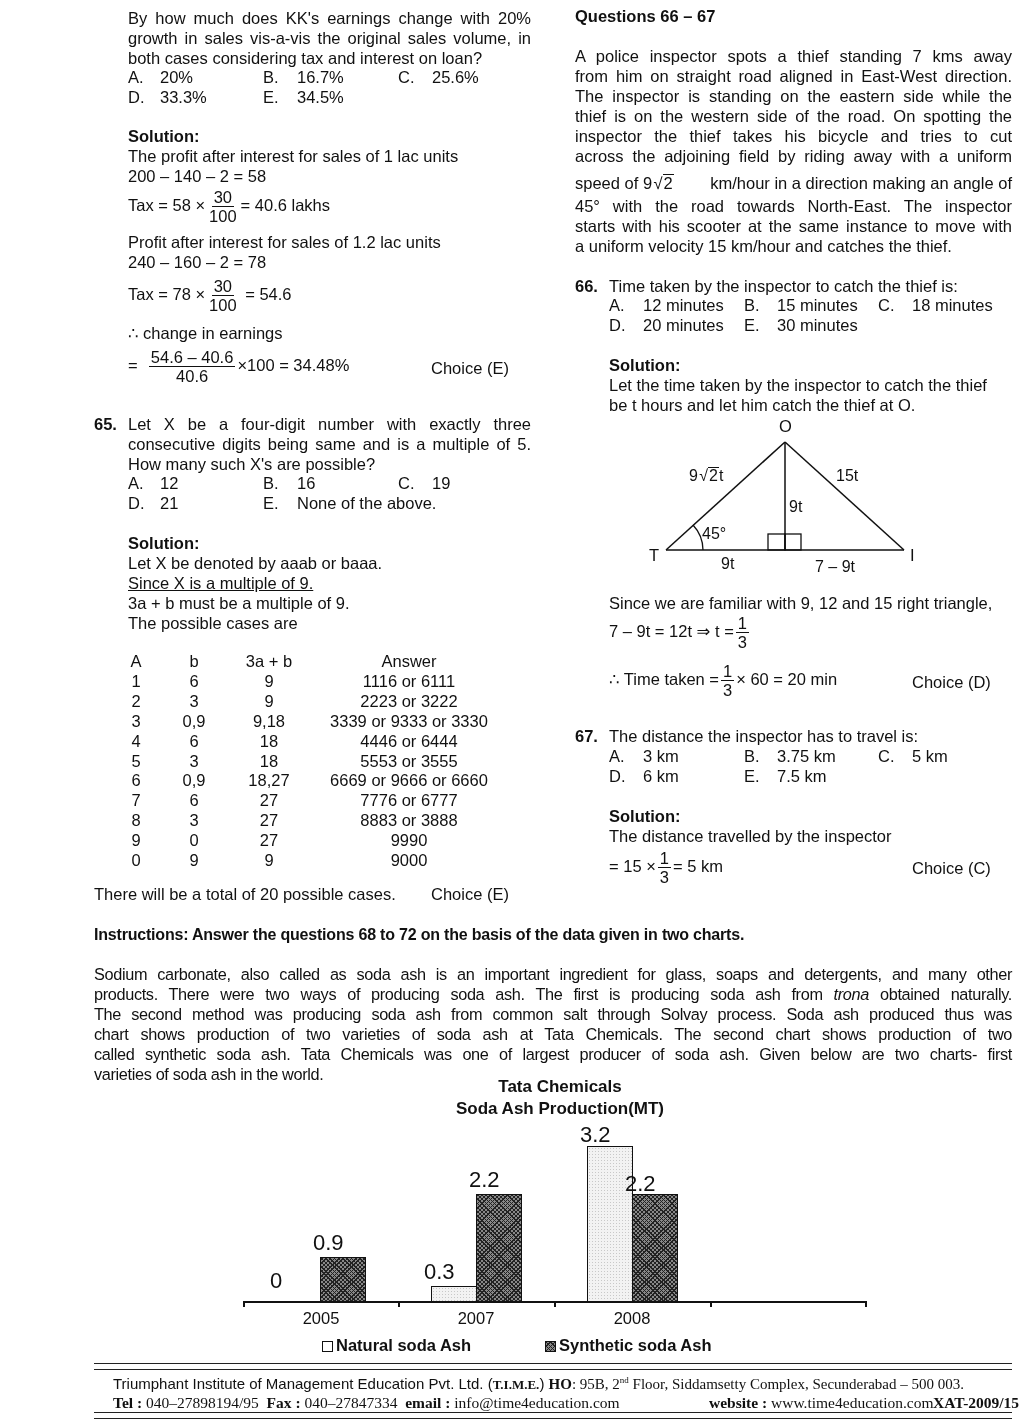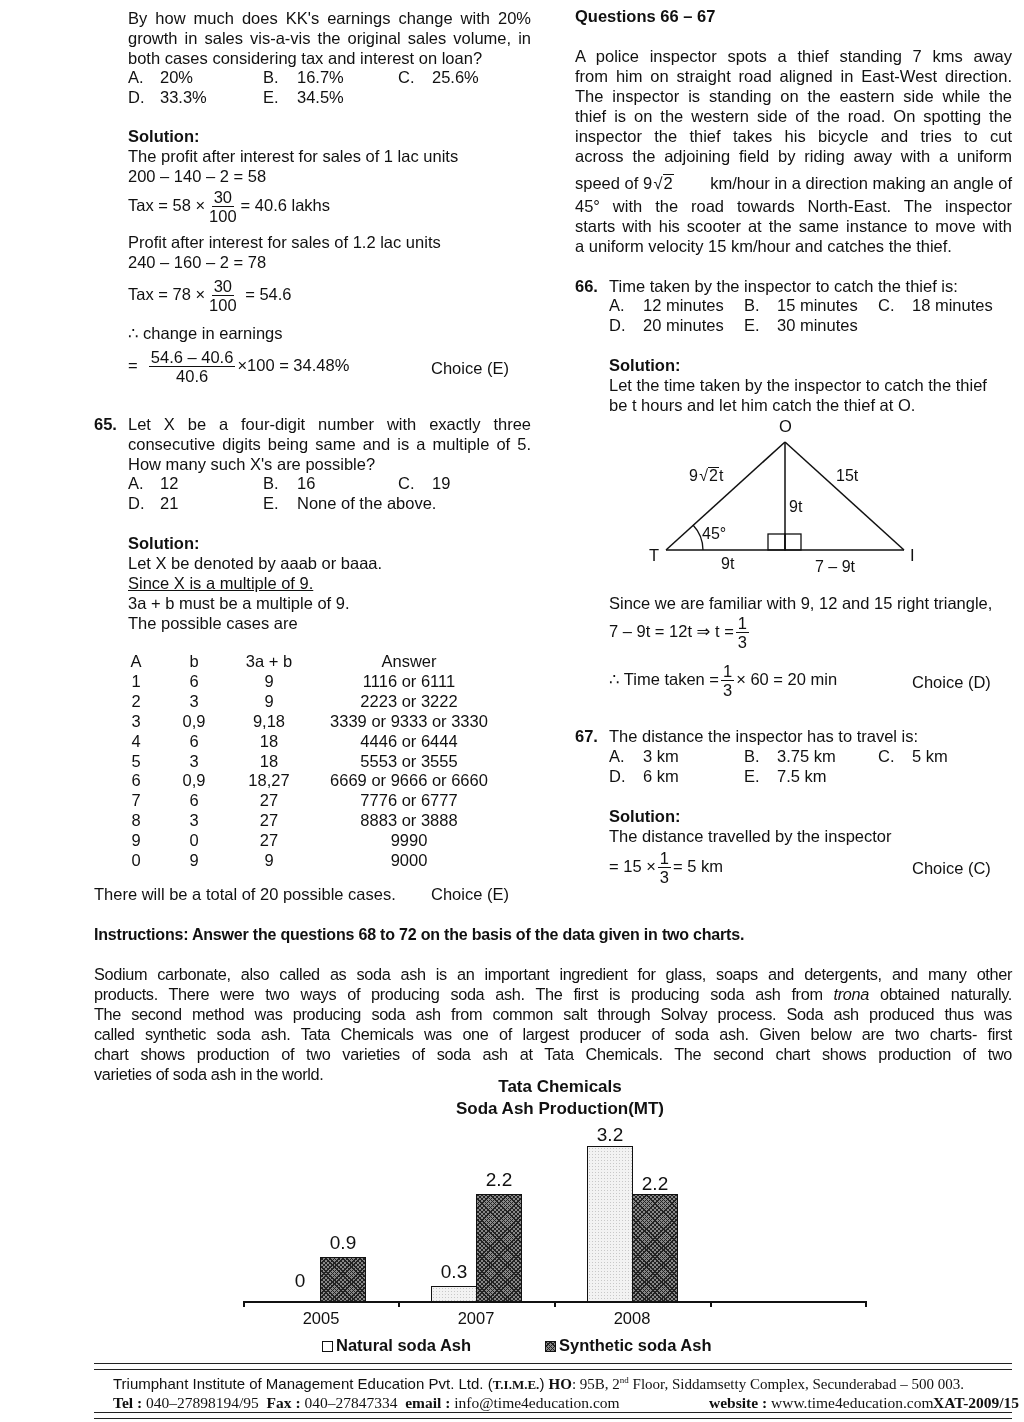--- a/index.html
+++ b/index.html
@@ -22,21 +22,21 @@
   .footer { font-family:"Liberation Serif", serif;margin-left:19px; }
   .dbl { position:absolute; left:94px; width:918px; height:5px; border-top:1.4px solid #222; border-bottom:1.4px solid #222; }
   .chart-title { position:absolute; left:380px; width:360px; text-align:center; font-weight:bold; font-size:17px; line-height:20px; }
   .bar { position:absolute; border:1.5px solid #111; box-sizing:border-box; }
   .nat { background-color:#f2f2f2;
          background-image:radial-gradient(#c8c8c8 0.6px, transparent 0.8px);
          background-size:3px 3px; }
   .syn { background-color:#555;
          background-image:repeating-linear-gradient(45deg, #222 0 1px, transparent 1px 3px),
                           repeating-linear-gradient(-45deg, #222 0 1px, #888 1px 3px); }
-  .blabel { position:absolute; width:60px; text-align:center; font-size:19px; line-height:20px; }
+  .blabel { position:absolute; width:60px; text-align:left; font-size:22px; line-height:20px; }
   .axis { position:absolute; left:243px; top:1301px; width:623px; height:2px; background:#111; }
   .tick { position:absolute; top:1301px; width:2px; height:6px; background:#111; }
   .cat { position:absolute; width:80px; text-align:center; font-size:16.5px; top:1309px; }
   .legend-box { display:inline-block; width:11px; height:11px; border:1.5px solid #111; vertical-align:-1px; margin-right:3px; box-sizing:border-box; }
 </style>
 </head>
 <body>
 
 <section>
   <div class="just" style="left:128px; top:8px; width:403px;">By how much does KK's earnings change with 20%</div>
@@ -267,22 +267,22 @@
   </div>
   <div class="line" style="left:912px; top:858px;">Choice (C)</div>
 </section>
 
 <section>
   <div class="line b" style="left:94px; top:925px; font-size:16px; letter-spacing:-0.2px;">Instructions: Answer the questions 68 to 72 on the basis of the data given in two charts.</div>
   <div class="para" style="top:964px;">
     <div>Sodium carbonate, also called as soda ash is an important ingredient for glass, soaps and detergents, and many other</div>
     <div><span>products. There were two ways of producing soda ash. The first is producing soda ash from </span><i>trona</i><span> obtained naturally.</span></div>
     <div>The second method was producing soda ash from common salt through Solvay process. Soda ash produced thus was</div>
+    <div>chart shows production of two varieties of soda ash at Tata Chemicals. The second chart shows production of two</div>
     <div>called synthetic soda ash. Tata Chemicals was one of largest producer of soda ash. Given below are two charts- first</div>
-    <div>chart shows production of two varieties of soda ash at Tata Chemicals. The second chart shows production of two</div>
     <div class="last">varieties of soda ash in the world.</div>
   </div>
 </section>
 
 <section>
   <div class="chart-title" style="top:1077px;">Tata Chemicals</div>
   <div class="chart-title" style="top:1099px;">Soda Ash Production(MT)</div>
 
   <div class="blabel" style="left:270px; top:1271px;">0</div>
   <div class="bar syn" style="left:320px; top:1257px; width:46px; height:45px;"></div>

